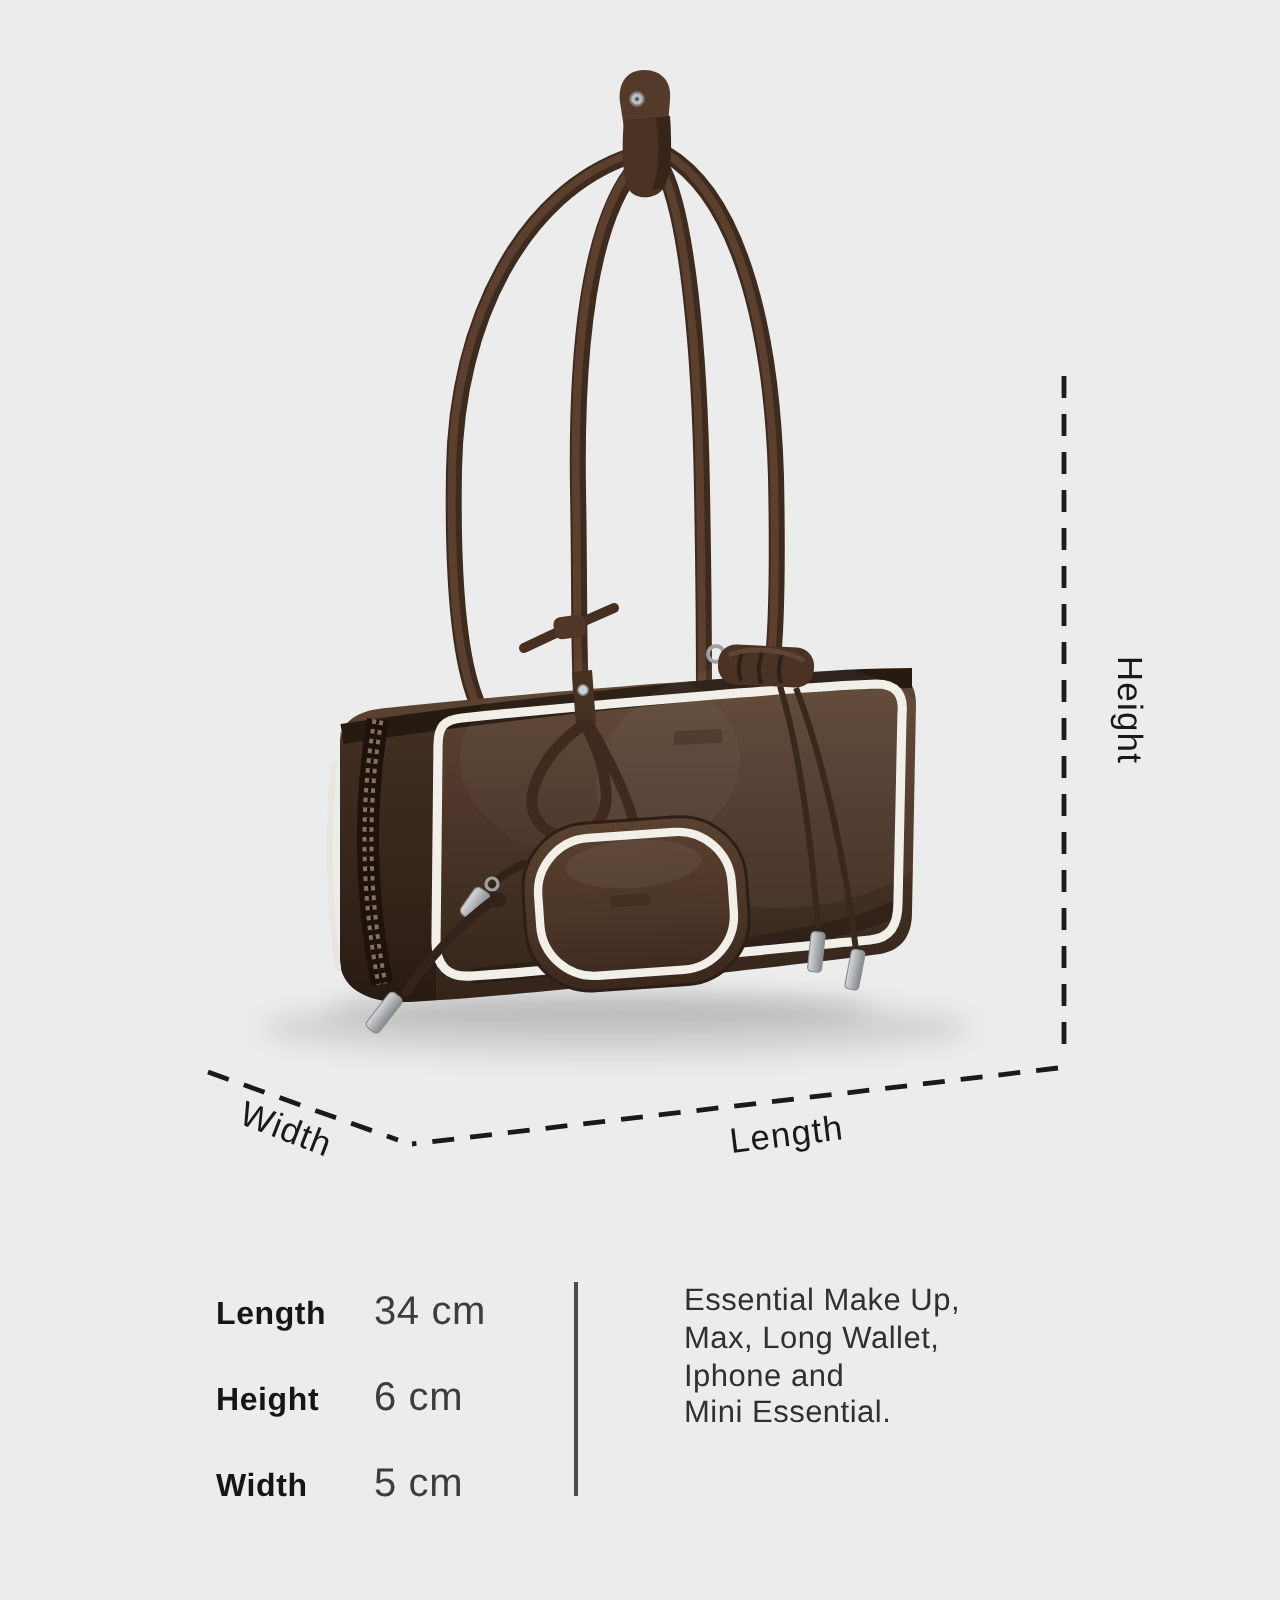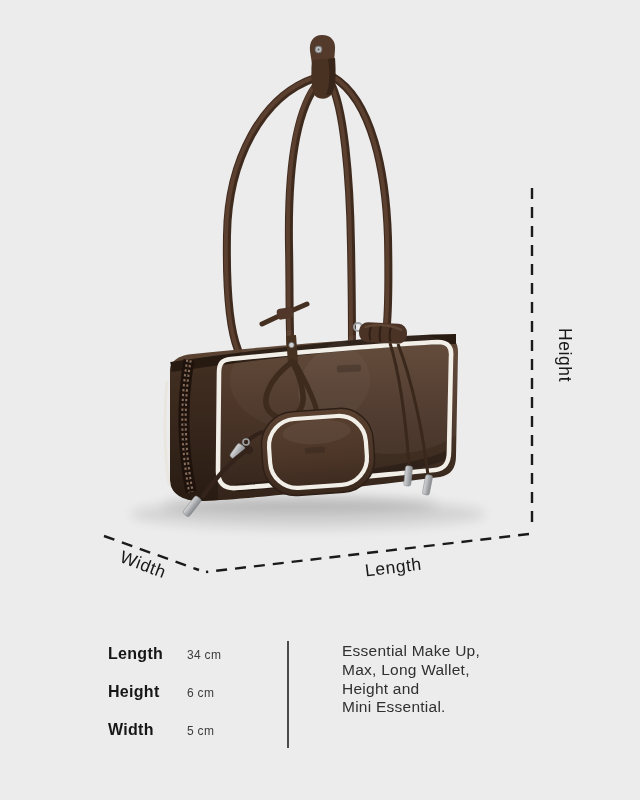--- a/index.html
+++ b/index.html
@@ -23,21 +23,21 @@
   .specs{
     position:absolute;left:108px;top:645px;
     display:flex;flex-direction:column;gap:20px;
   }
   .spec-row{display:flex;align-items:baseline;}
   .spec-label{
     width:79px;
     font-size:16px;font-weight:700;color:#161616;letter-spacing:0.3px;
   }
   .spec-value{
-    font-size:12px;font-weight:400;color:#3d3d3d;letter-spacing:0.3px;
+    font-size:20px;font-weight:400;color:#3d3d3d;letter-spacing:0.3px;
   }
   .divider{
     position:absolute;left:287px;top:641px;
     width:2px;height:107px;background:#4b4b4b;
   }
   .description{
     position:absolute;left:342px;top:642px;
     font-size:15.5px;line-height:18.8px;color:#303030;letter-spacing:0.25px;
   }
 </style>
@@ -205,17 +205,17 @@
       <span class="spec-label">Width</span>
       <span class="spec-value">5 cm</span>
     </div>
   </div>
 
   <div class="divider"></div>
 
   <div class="description">
     <div>Essential Make Up,</div>
     <div>Max, Long Wallet,</div>
-    <div>Height and</div>
+    <div>Iphone and</div>
     <div>Mini Essential.</div>
   </div>
 
 </div>
 
 </body></html>

